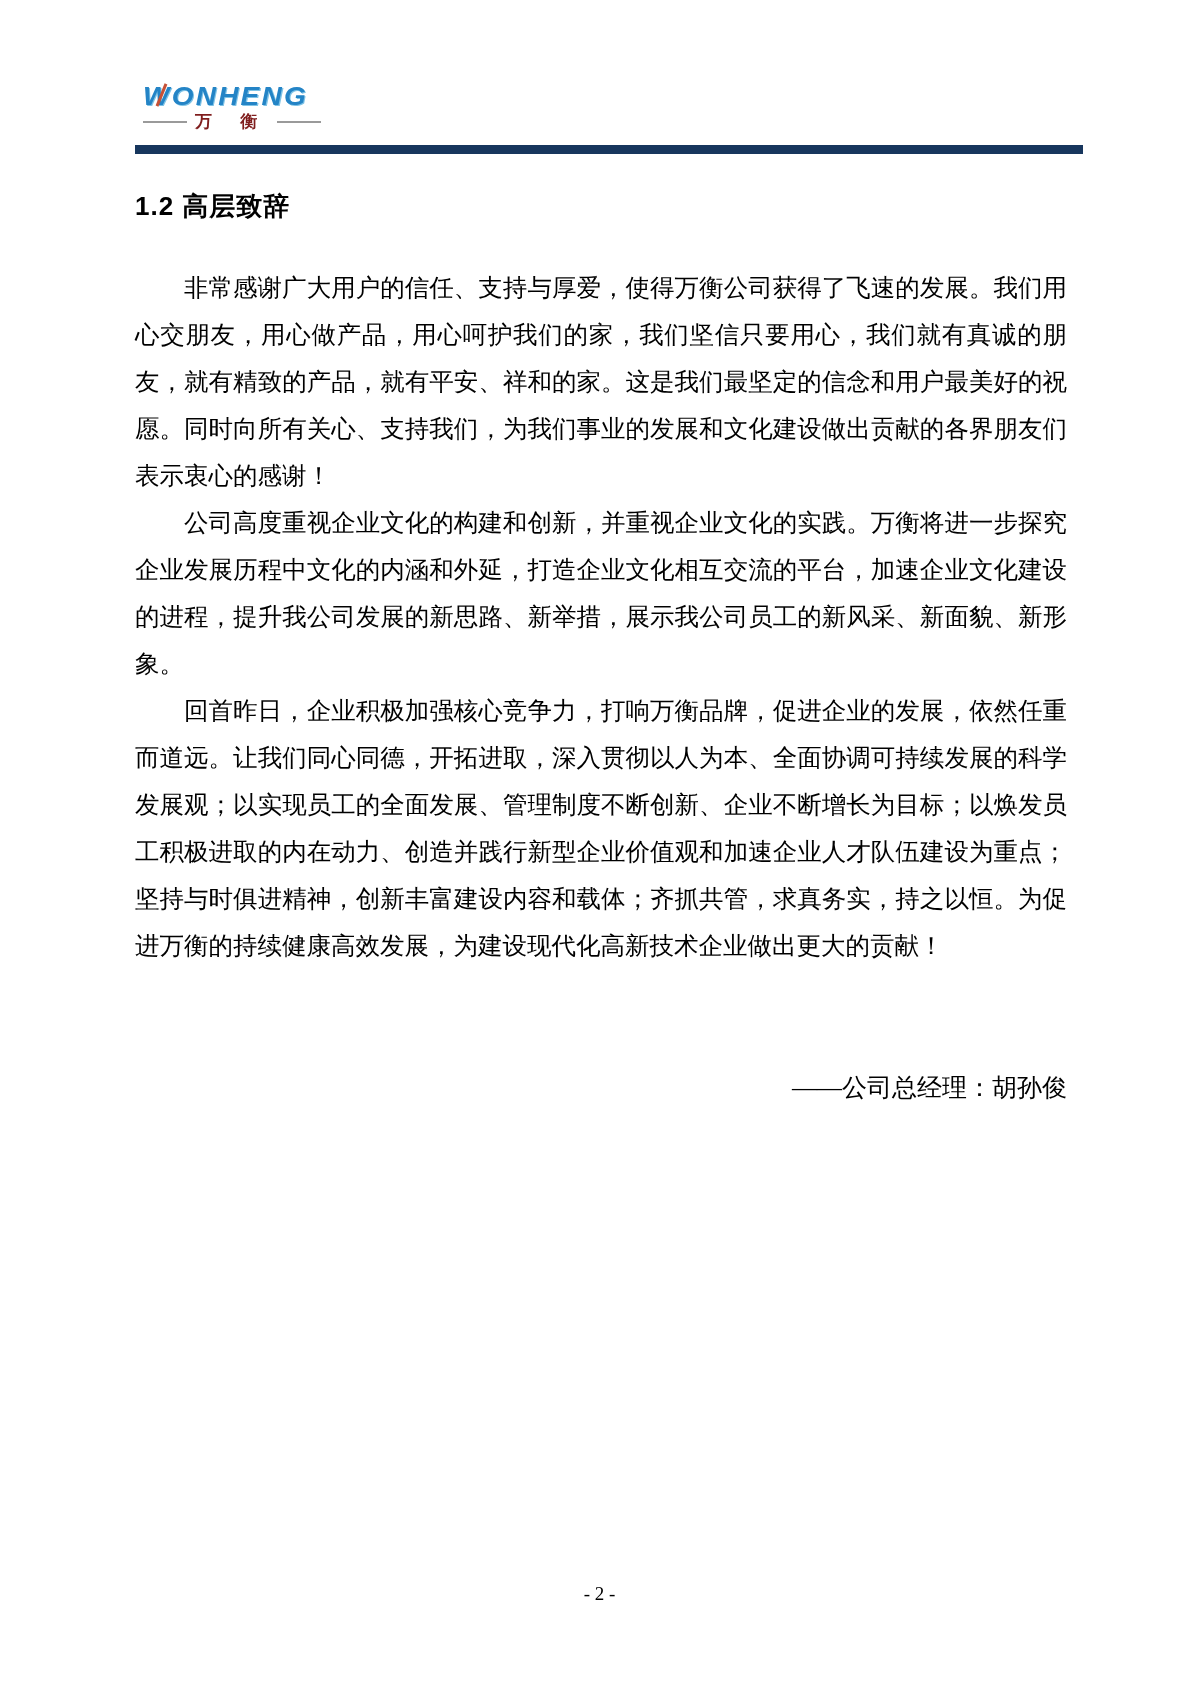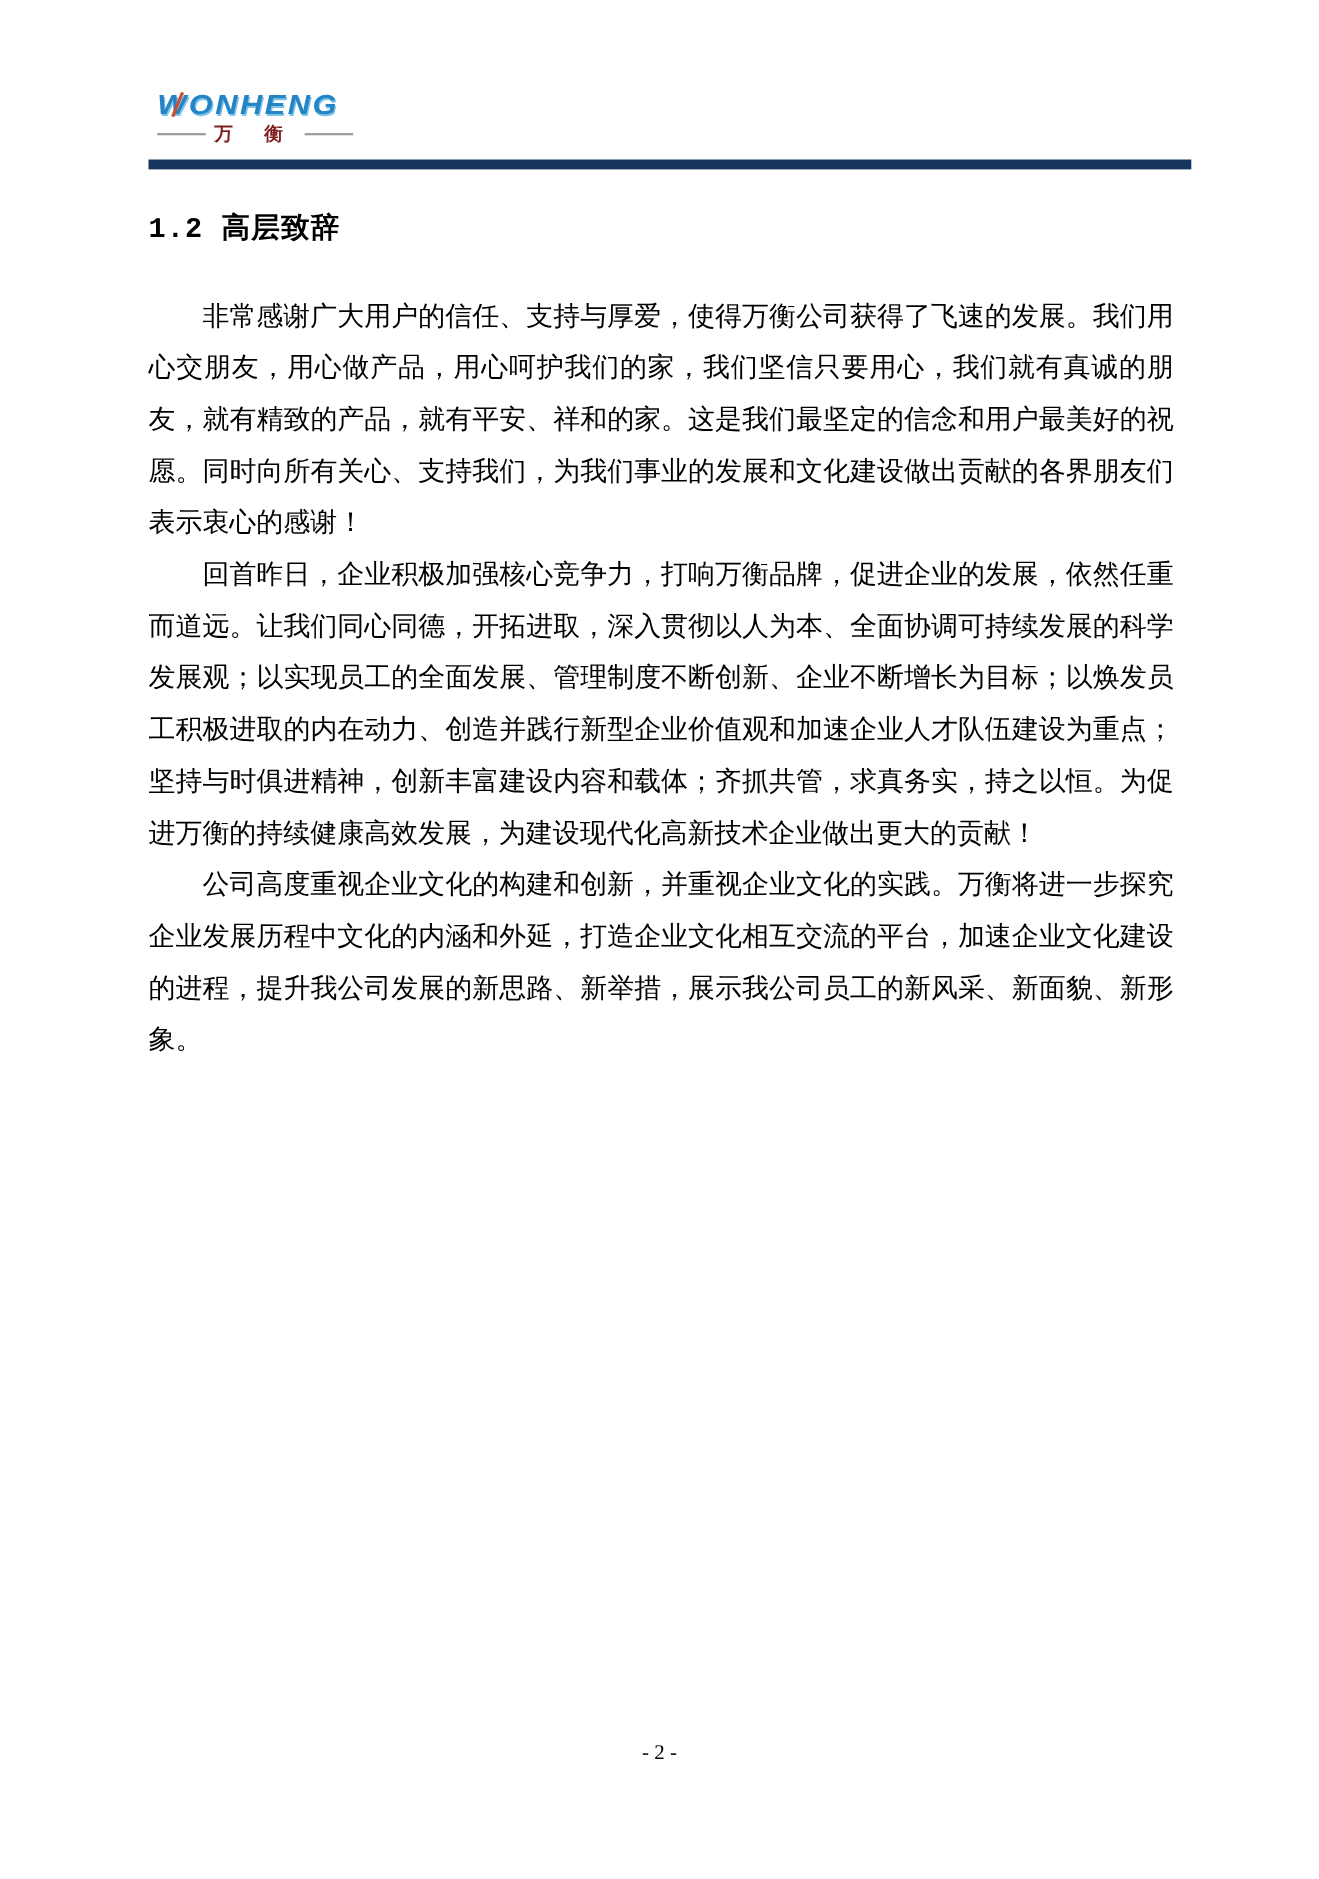--- a/index.html
+++ b/index.html
@@ -88,21 +88,21 @@
   }
 
   
   .section-heading {
     position: absolute;
     top: 189px;
     left: 135px;
     font-size: 26px;
     font-weight: bold;
     color: #000;
-    font-family: Liberation Mono, monospace;
+    font-family: Liberation Sans, sans-serif;
     letter-spacing: 1px;
   }
   .body-text {
     position: absolute;
     top: 264px;
     left: 135px;
     width: 932px;
     font-size: 24.5px;
     line-height: 47px;
     text-align: justify;
@@ -146,20 +146,21 @@
     </div>
   </div>
 
 
   <div class="header-bar"></div>
 
   <div class="section-heading">1.2 高层致辞</div>
 
   <div class="body-text">
     <p>非常感谢广大用户的信任、支持与厚爱，使得万衡公司获得了飞速的发展。我们用心交朋友，用心做产品，用心呵护我们的家，我们坚信只要用心，我们就有真诚的朋友，就有精致的产品，就有平安、祥和的家。这是我们最坚定的信念和用户最美好的祝愿。同时向所有关心、支持我们，为我们事业的发展和文化建设做出贡献的各界朋友们表示衷心的感谢！</p>
+    <p>公司高度重视企业文化的构建和创新，并重视企业文化的实践。万衡将进一步探究企业发展历程中文化的内涵和外延，打造企业文化相互交流的平台，加速企业文化建设的进程，提升我公司发展的新思路、新举措，展示我公司员工的新风采、新面貌、新形象。</p>
     <p>回首昨日，企业积极加强核心竞争力，打响万衡品牌，促进企业的发展，依然任重而道远。让我们同心同德，开拓进取，深入贯彻以人为本、全面协调可持续发展的科学发展观；以实现员工的全面发展、管理制度不断创新、企业不断增长为目标；以焕发员工积极进取的内在动力、创造并践行新型企业价值观和加速企业人才队伍建设为重点；坚持与时俱进精神，创新丰富建设内容和载体；齐抓共管，求真务实，持之以恒。为促进万衡的持续健康高效发展，为建设现代化高新技术企业做出更大的贡献！</p>
-    <p>公司高度重视企业文化的构建和创新，并重视企业文化的实践。万衡将进一步探究企业发展历程中文化的内涵和外延，打造企业文化相互交流的平台，加速企业文化建设的进程，提升我公司发展的新思路、新举措，展示我公司员工的新风采、新面貌、新形象。</p>
   </div>
 
+  <div class="signature">——公司总经理：胡孙俊</div>
 
   <div class="page-number">- 2 -</div>
 
 </div>
 
 </body></html>

